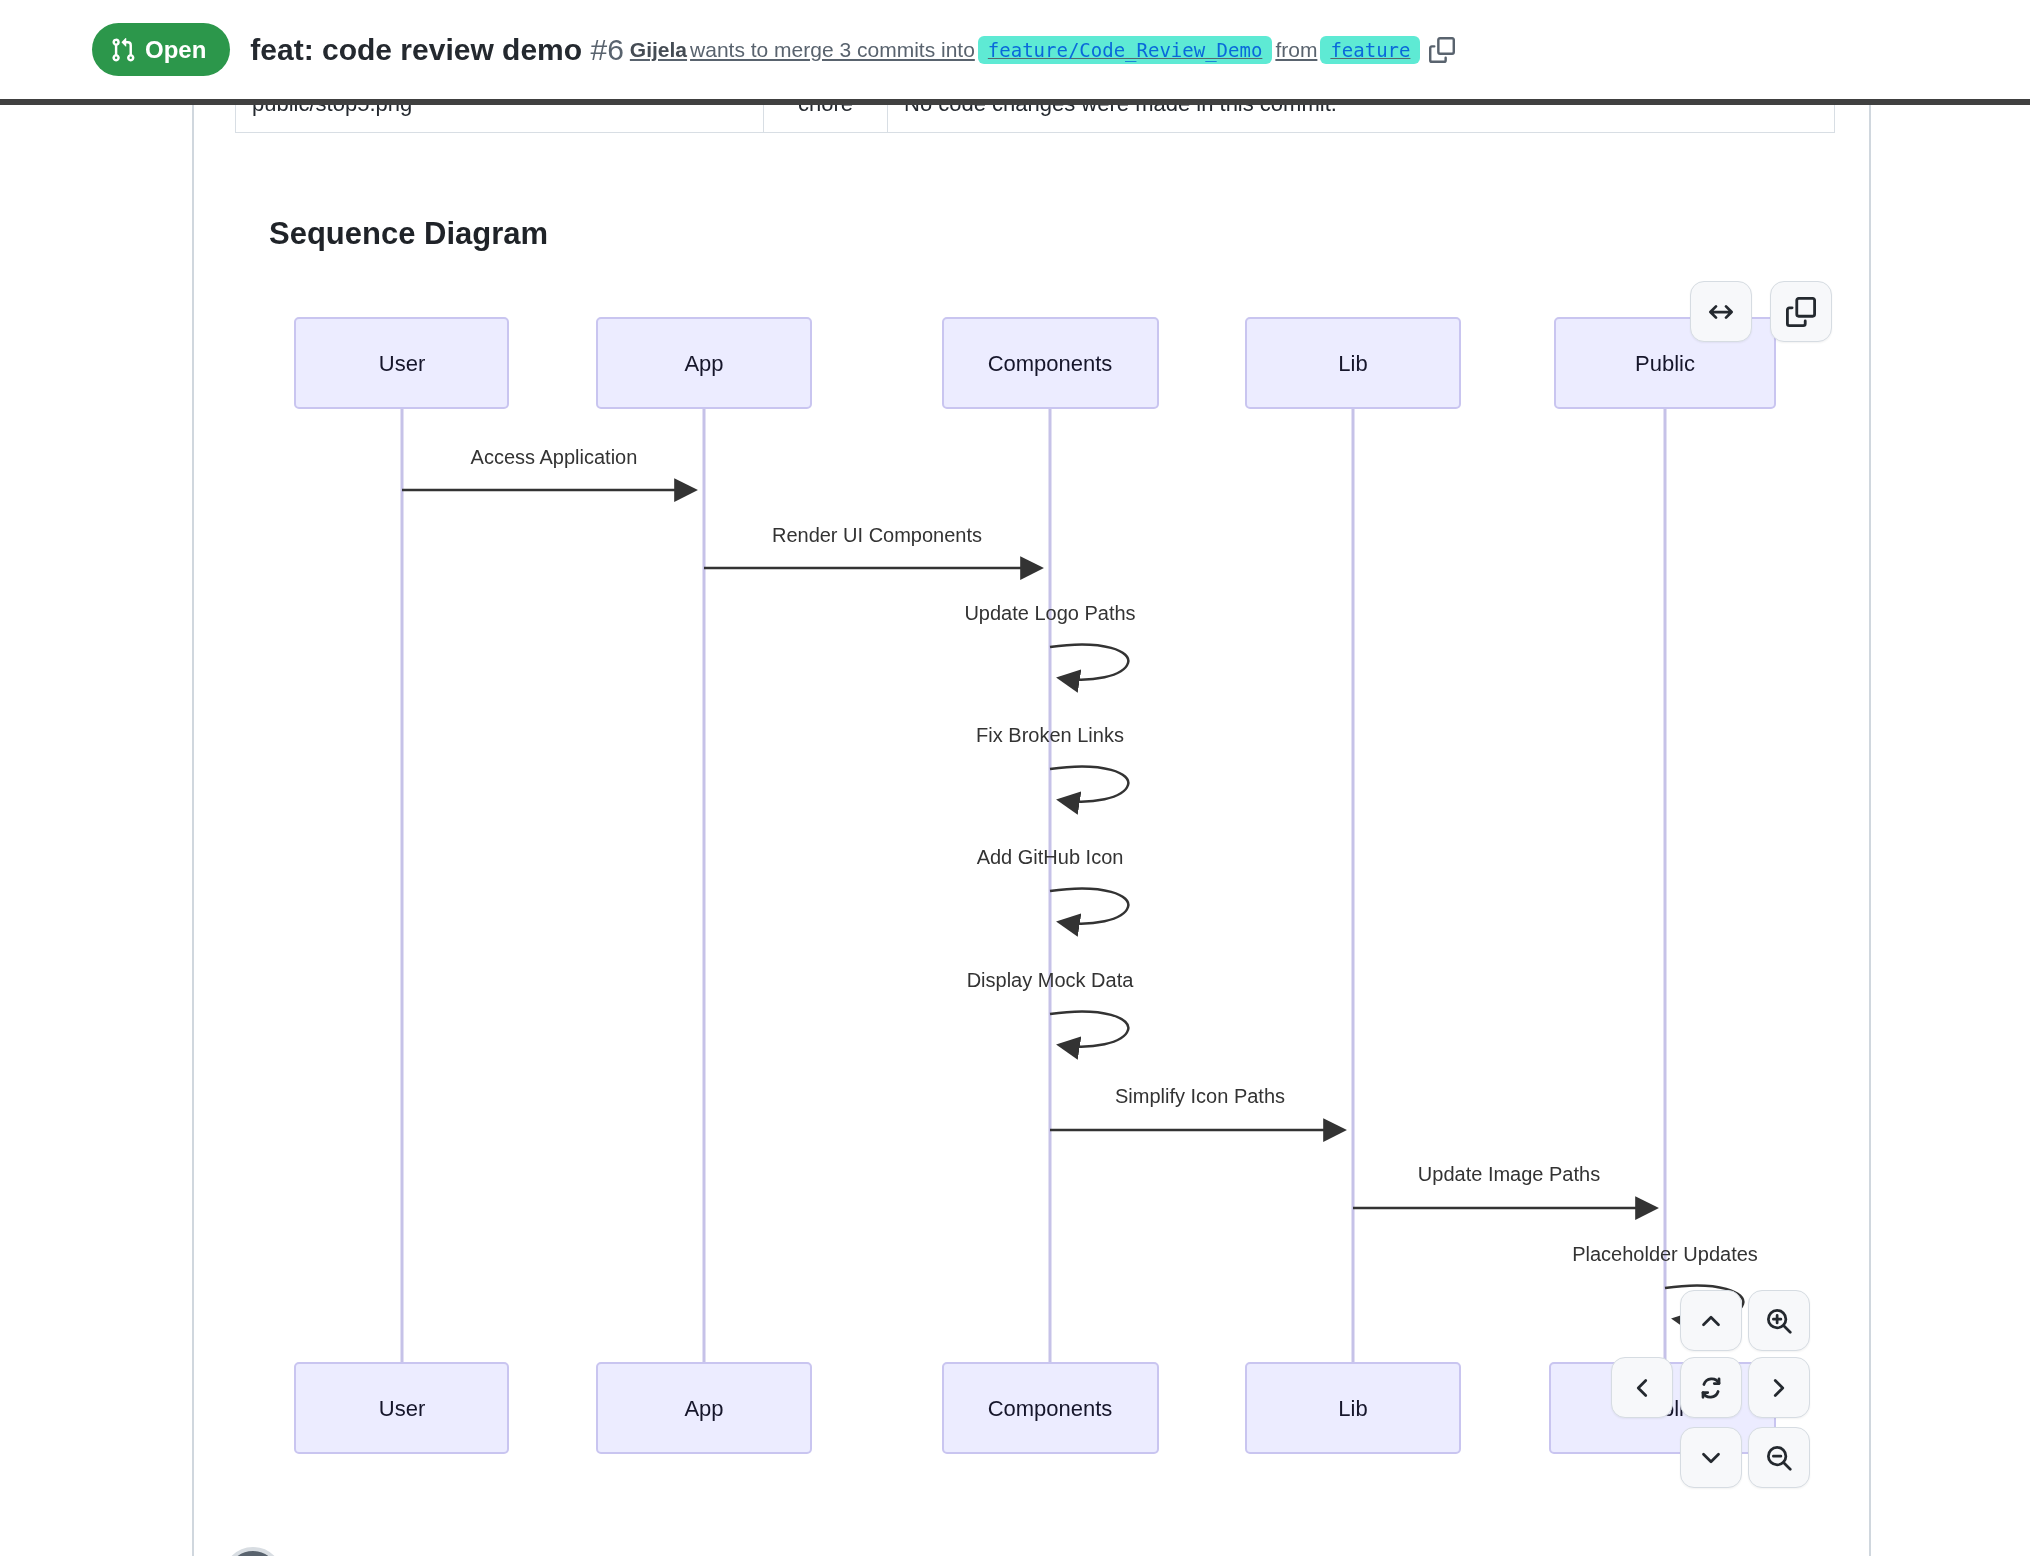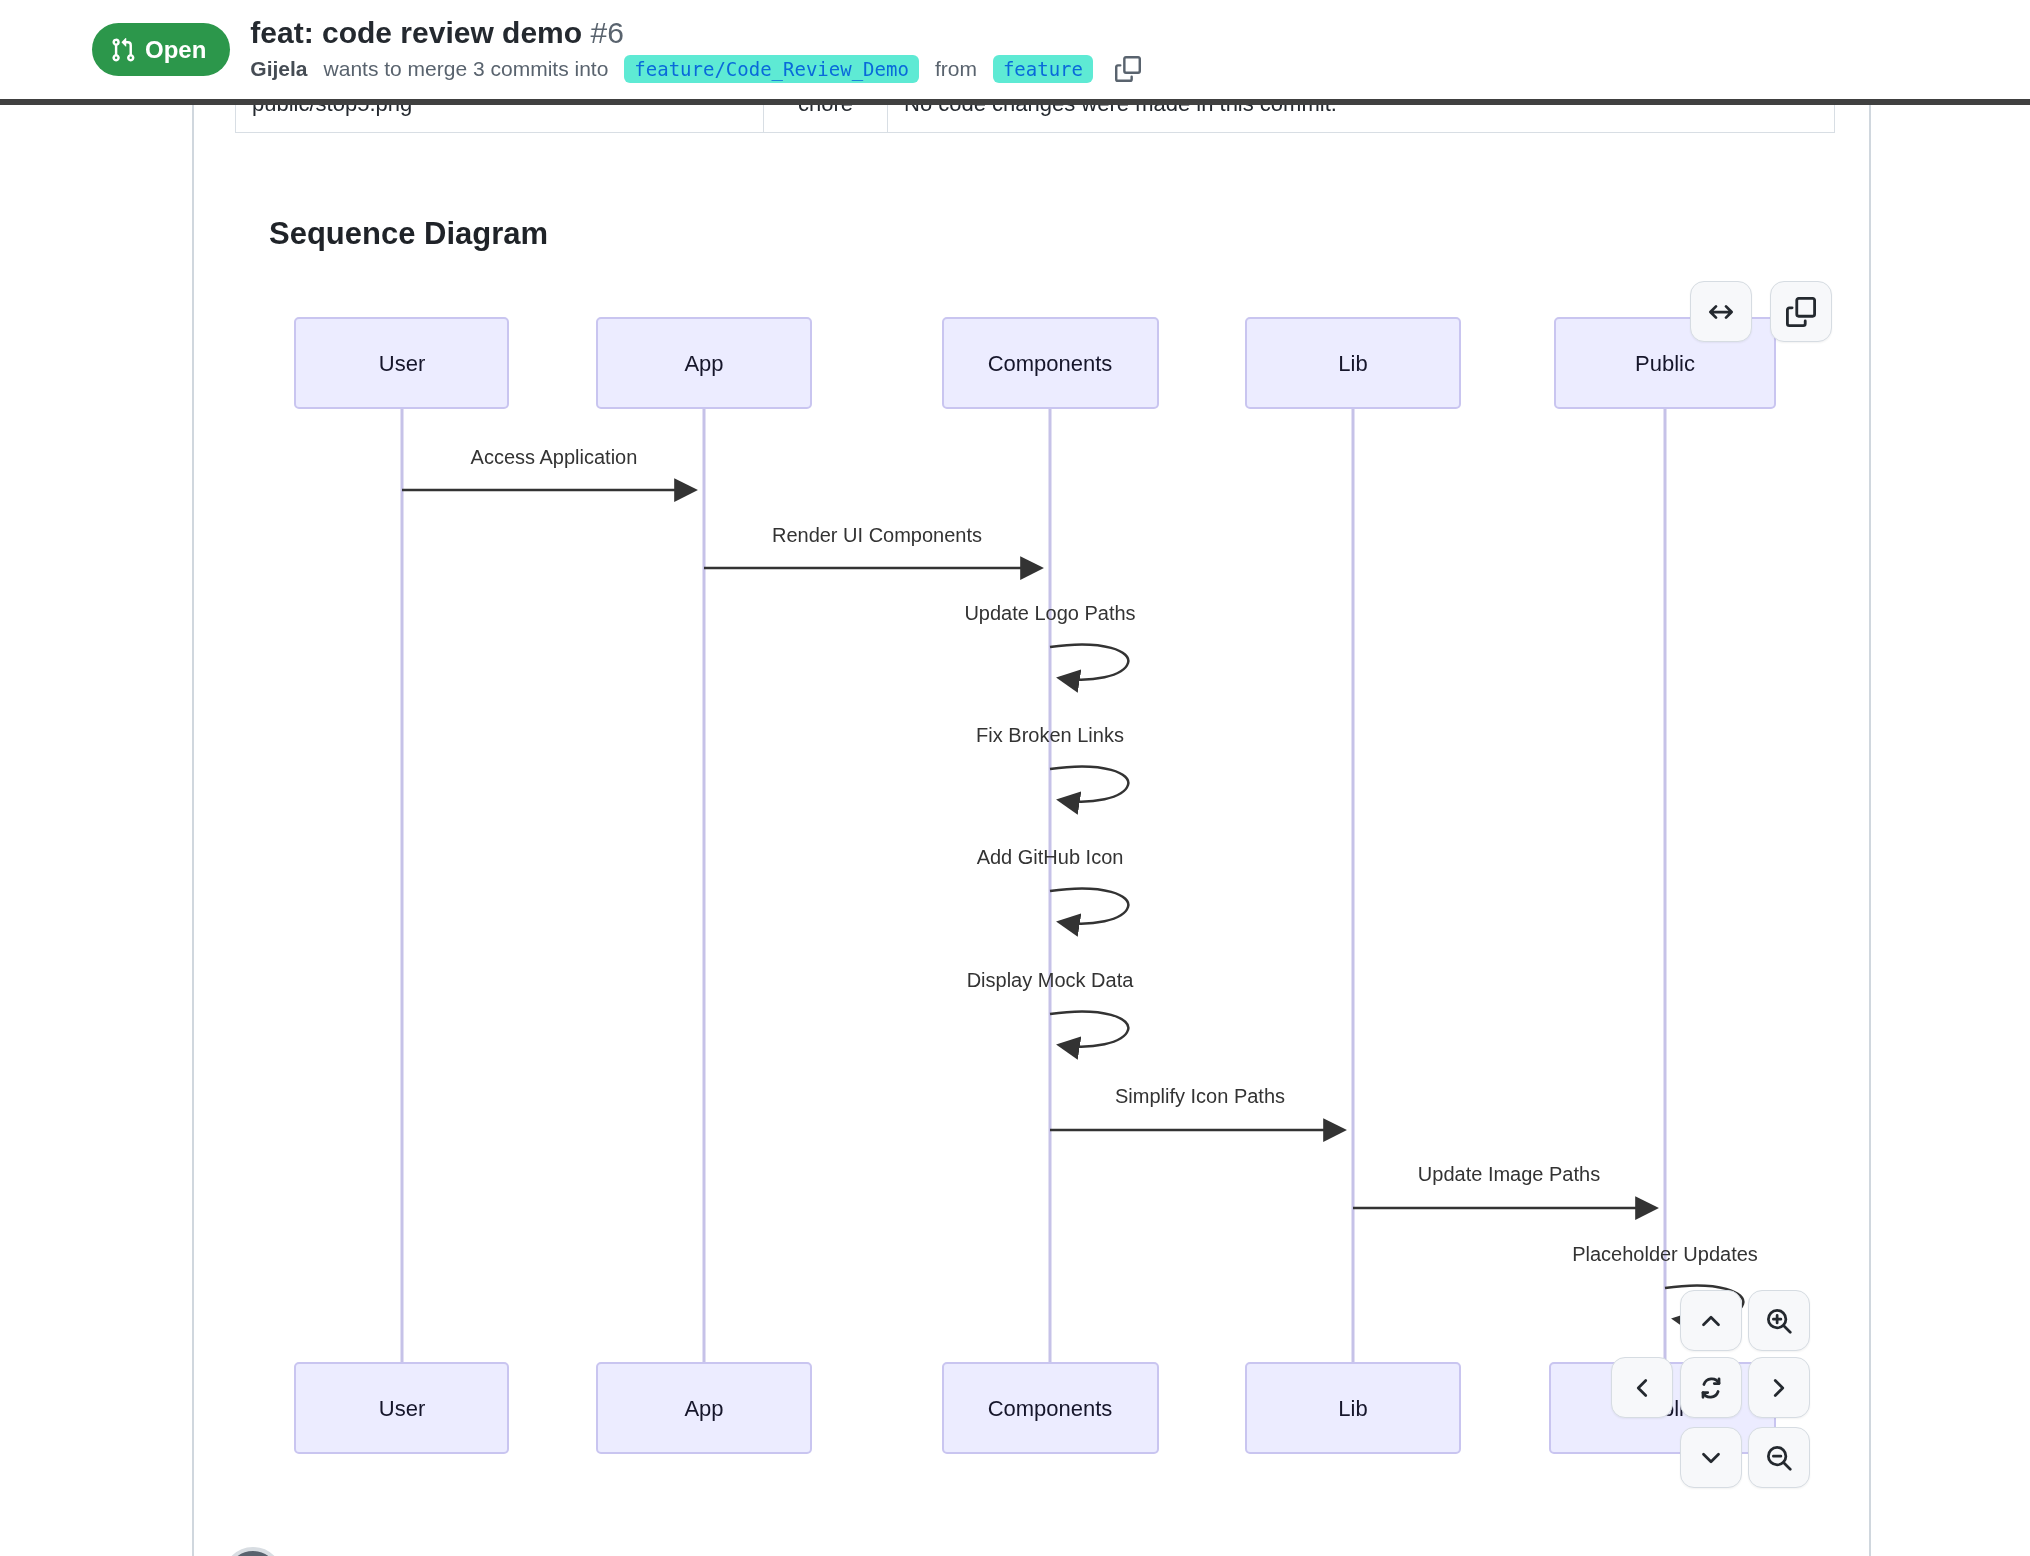--- a/index.html
+++ b/index.html
@@ -12,25 +12,25 @@
     position:absolute;left:0;top:0;width:2030px;height:105px;background:#ffffff;
     border-bottom:6px solid #404040;z-index:10;display:flex;align-items:center;
     gap:20px;padding-left:92px;box-sizing:border-box;
   }
   .state-badge{
     display:flex;align-items:center;gap:9px;background:#2c974b;color:#ffffff;
     border:none;border-radius:999px;height:53px;padding:0 24px 0 18px;
     font-size:24px;font-weight:700;cursor:default;
   }
   .state-badge svg{width:26px;height:26px;fill:#ffffff;}
-  .pr-head-text{display:flex;flex-direction:column;justify-content:center;gap:6px;}
+  .pr-head-text{display:flex;flex-direction:row;justify-content:center;gap:6px;}
   .pr-title-line{font-size:30px;line-height:32px;}
   .pr-title{font-weight:700;color:#24292f;}
   .pr-number{font-weight:400;color:#59636e;}
-  .pr-sub-line{font-size:21px;color:#59636e;display:flex;align-items:center;gap:16px;}
+  .pr-sub-line{font-size:21px;color:#59636e;display:flex;align-items:center;gap:3px;text-decoration:underline;}
   .pr-author{font-weight:700;color:#454c54;}
   .branch-pill{
     background:#5eead4;color:#0969da;border-radius:6px;padding:3px 10px;
     font-family:"DejaVu Sans Mono", monospace;font-size:19px;cursor:pointer;
   }
   .copy-btn{background:none;border:none;padding:0;margin-left:6px;cursor:pointer;line-height:0;}
   .copy-btn svg{width:26px;height:26px;fill:#59636e;}
   
   .card{
     position:absolute;left:192px;top:105px;width:1675px;height:1451px;

